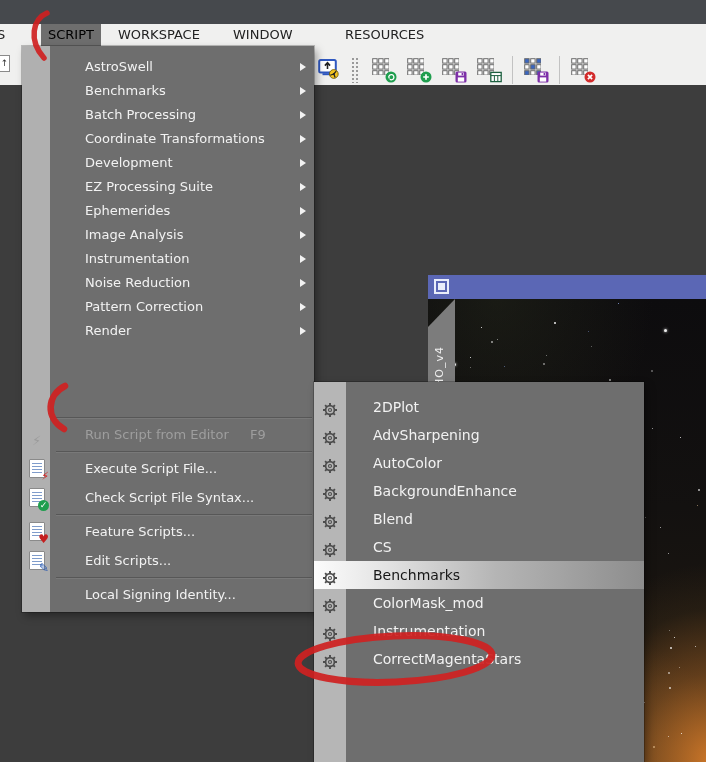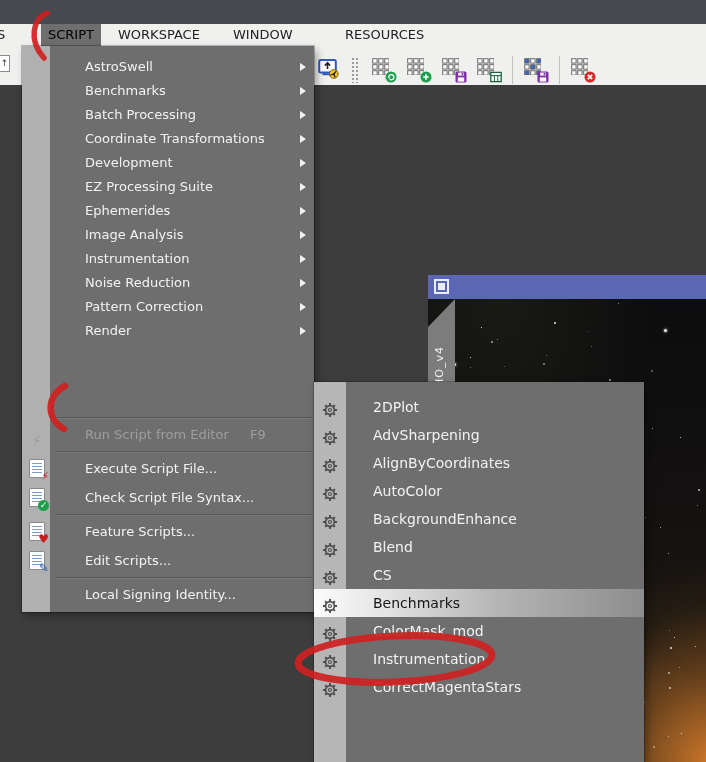--- a/index.html
+++ b/index.html
@@ -390,27 +390,20 @@
                 <circle cx="8" cy="8" r="1.5" stroke-width="1.1"></circle>
                 <path d="M8 1v2.4M8 12.6V15M1 8h2.4M12.6 8H15M3.1 3.1l1.7 1.7M11.2 11.2l1.7 1.7M12.9 3.1l-1.7 1.7M4.8 11.2l-1.7 1.7" stroke-width="1.9"></path>
               </g>
             </svg></span><span>AdvSharpening</span></div>
         <div class="sub-row"><span class="gear"><svg width="16" height="16" viewBox="0 0 16 16">
               <g stroke="#4d4d4d" fill="none">
                 <circle cx="8" cy="8" r="4.4" stroke-width="1.7"></circle>
                 <circle cx="8" cy="8" r="1.5" stroke-width="1.1"></circle>
                 <path d="M8 1v2.4M8 12.6V15M1 8h2.4M12.6 8H15M3.1 3.1l1.7 1.7M11.2 11.2l1.7 1.7M12.9 3.1l-1.7 1.7M4.8 11.2l-1.7 1.7" stroke-width="1.9"></path>
               </g>
-            </svg></span><span>AlignByCoordinates</span></div>
-        <div class="sub-row"><span class="gear"><svg width="16" height="16" viewBox="0 0 16 16">
-              <g stroke="#4d4d4d" fill="none">
-                <circle cx="8" cy="8" r="4.4" stroke-width="1.7"></circle>
-                <circle cx="8" cy="8" r="1.5" stroke-width="1.1"></circle>
-                <path d="M8 1v2.4M8 12.6V15M1 8h2.4M12.6 8H15M3.1 3.1l1.7 1.7M11.2 11.2l1.7 1.7M12.9 3.1l-1.7 1.7M4.8 11.2l-1.7 1.7" stroke-width="1.9"></path>
-              </g>
             </svg></span><span>AutoColor</span></div>
         <div class="sub-row"><span class="gear"><svg width="16" height="16" viewBox="0 0 16 16">
               <g stroke="#4d4d4d" fill="none">
                 <circle cx="8" cy="8" r="4.4" stroke-width="1.7"></circle>
                 <circle cx="8" cy="8" r="1.5" stroke-width="1.1"></circle>
                 <path d="M8 1v2.4M8 12.6V15M1 8h2.4M12.6 8H15M3.1 3.1l1.7 1.7M11.2 11.2l1.7 1.7M12.9 3.1l-1.7 1.7M4.8 11.2l-1.7 1.7" stroke-width="1.9"></path>
               </g>
             </svg></span><span>BackgroundEnhance</span></div>
         <div class="sub-row"><span class="gear"><svg width="16" height="16" viewBox="0 0 16 16">
               <g stroke="#4d4d4d" fill="none">

